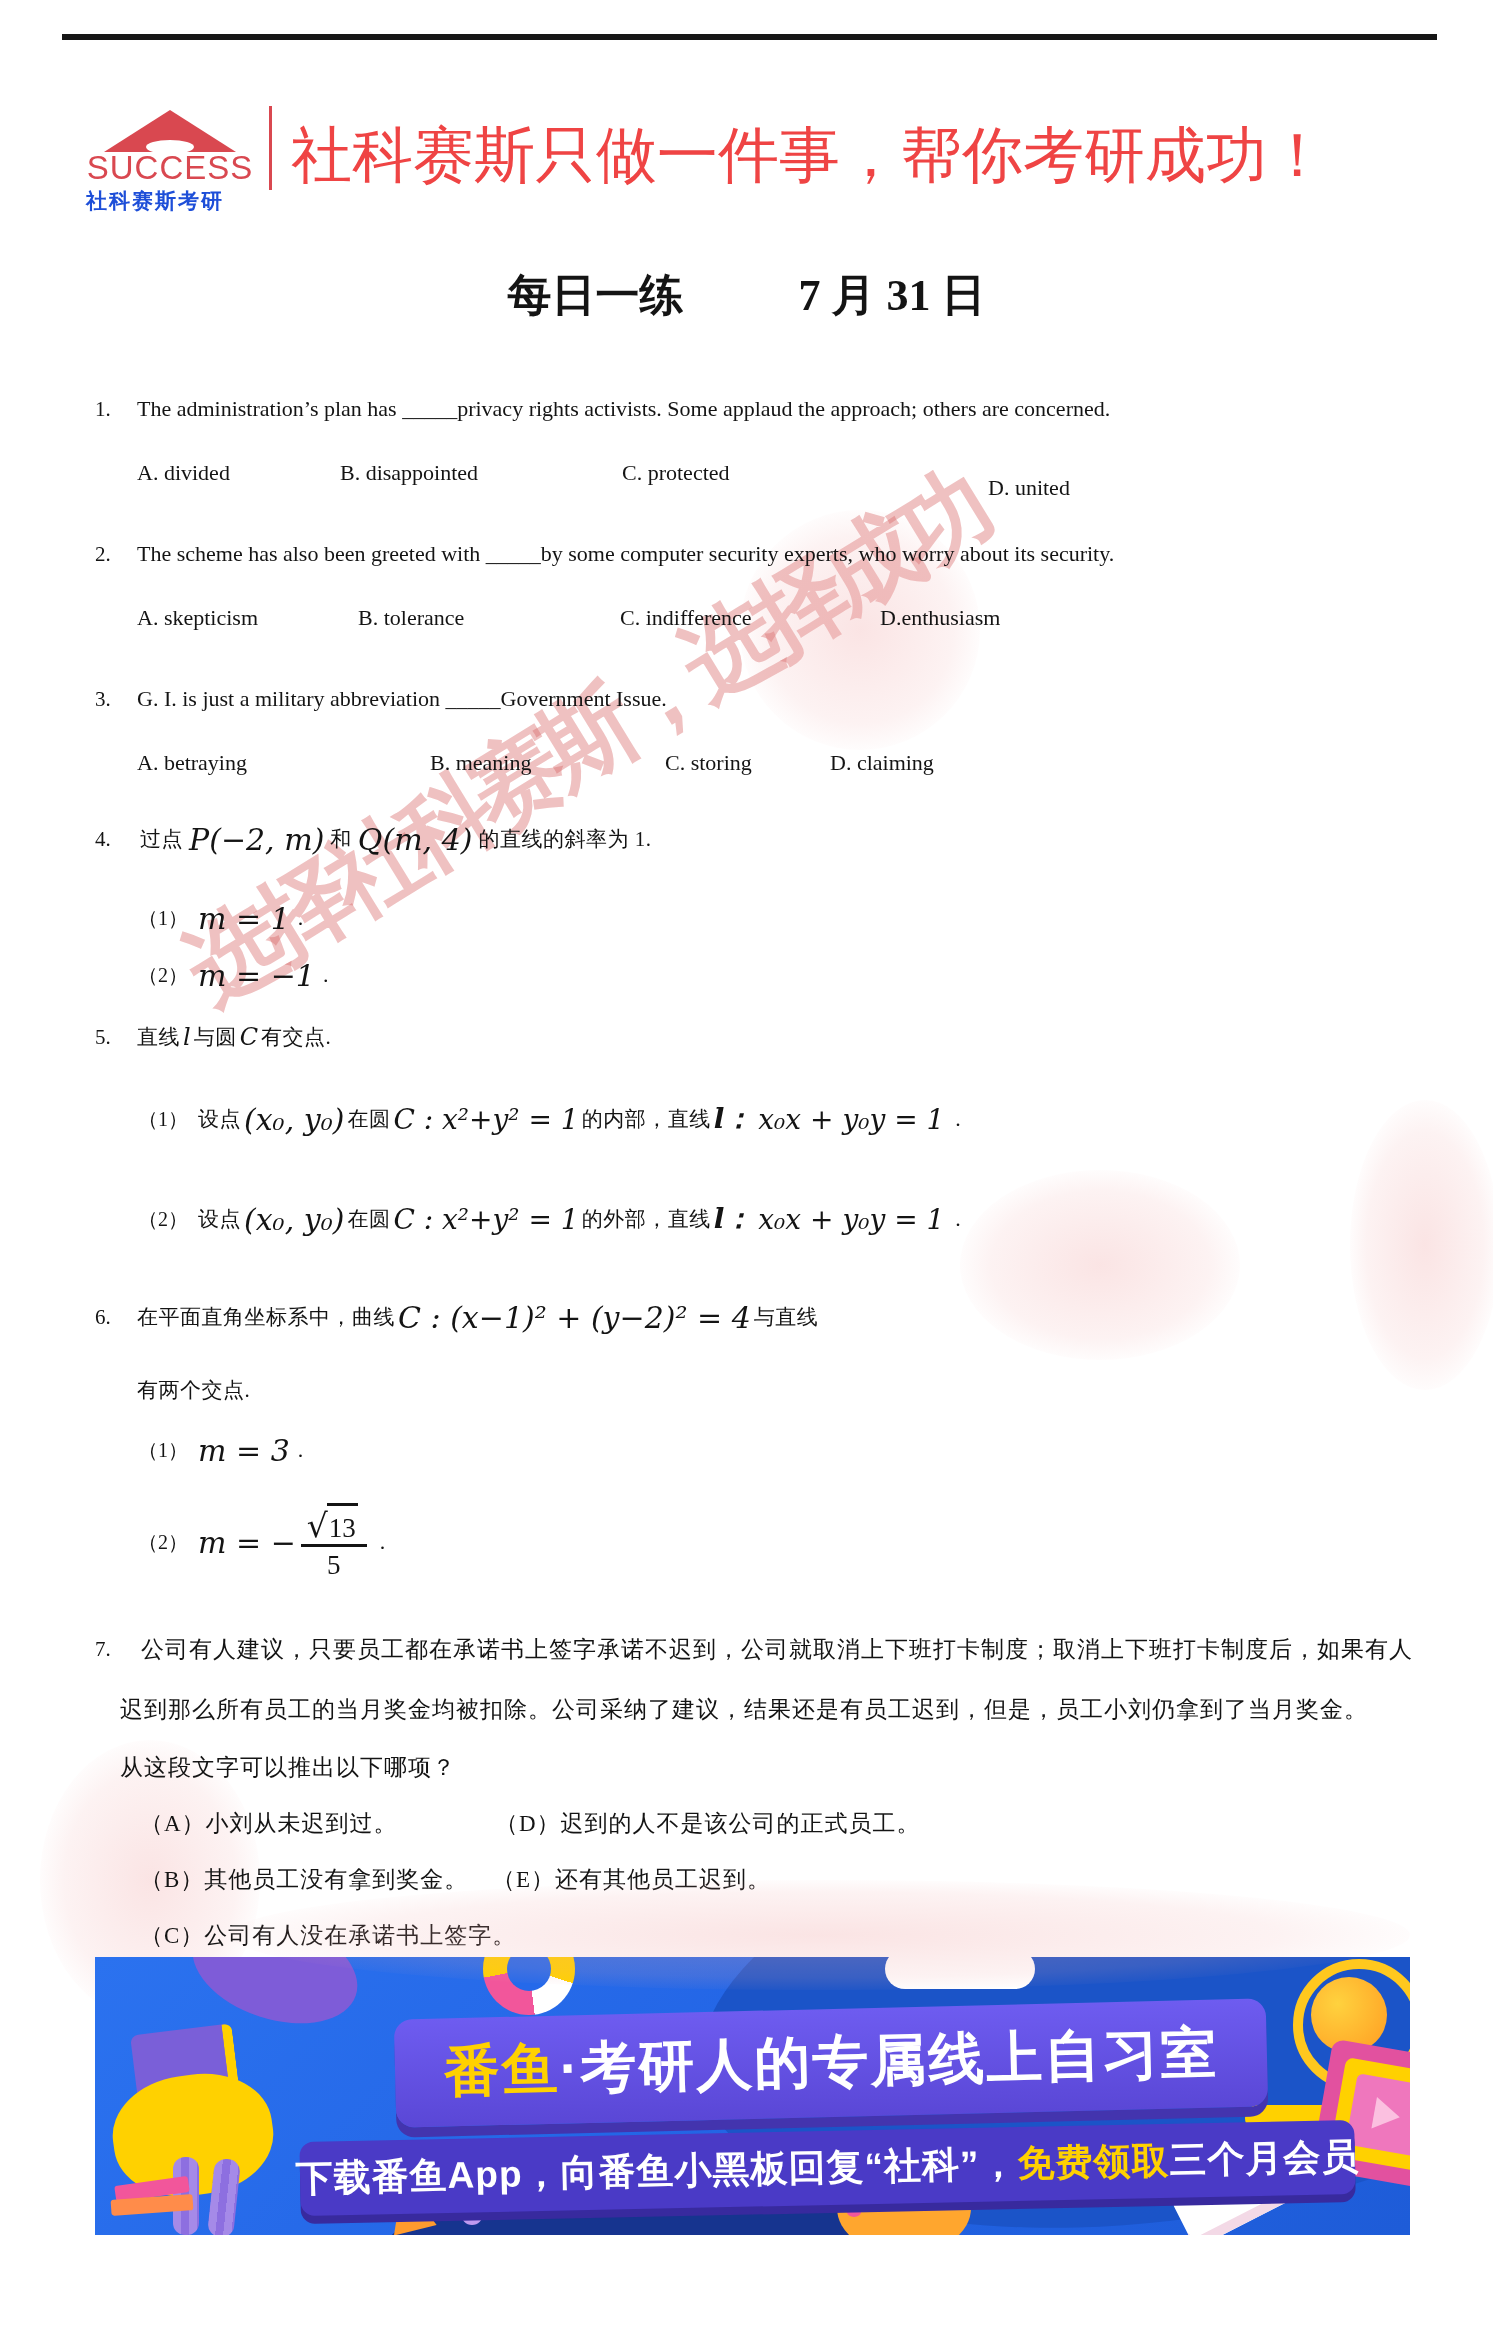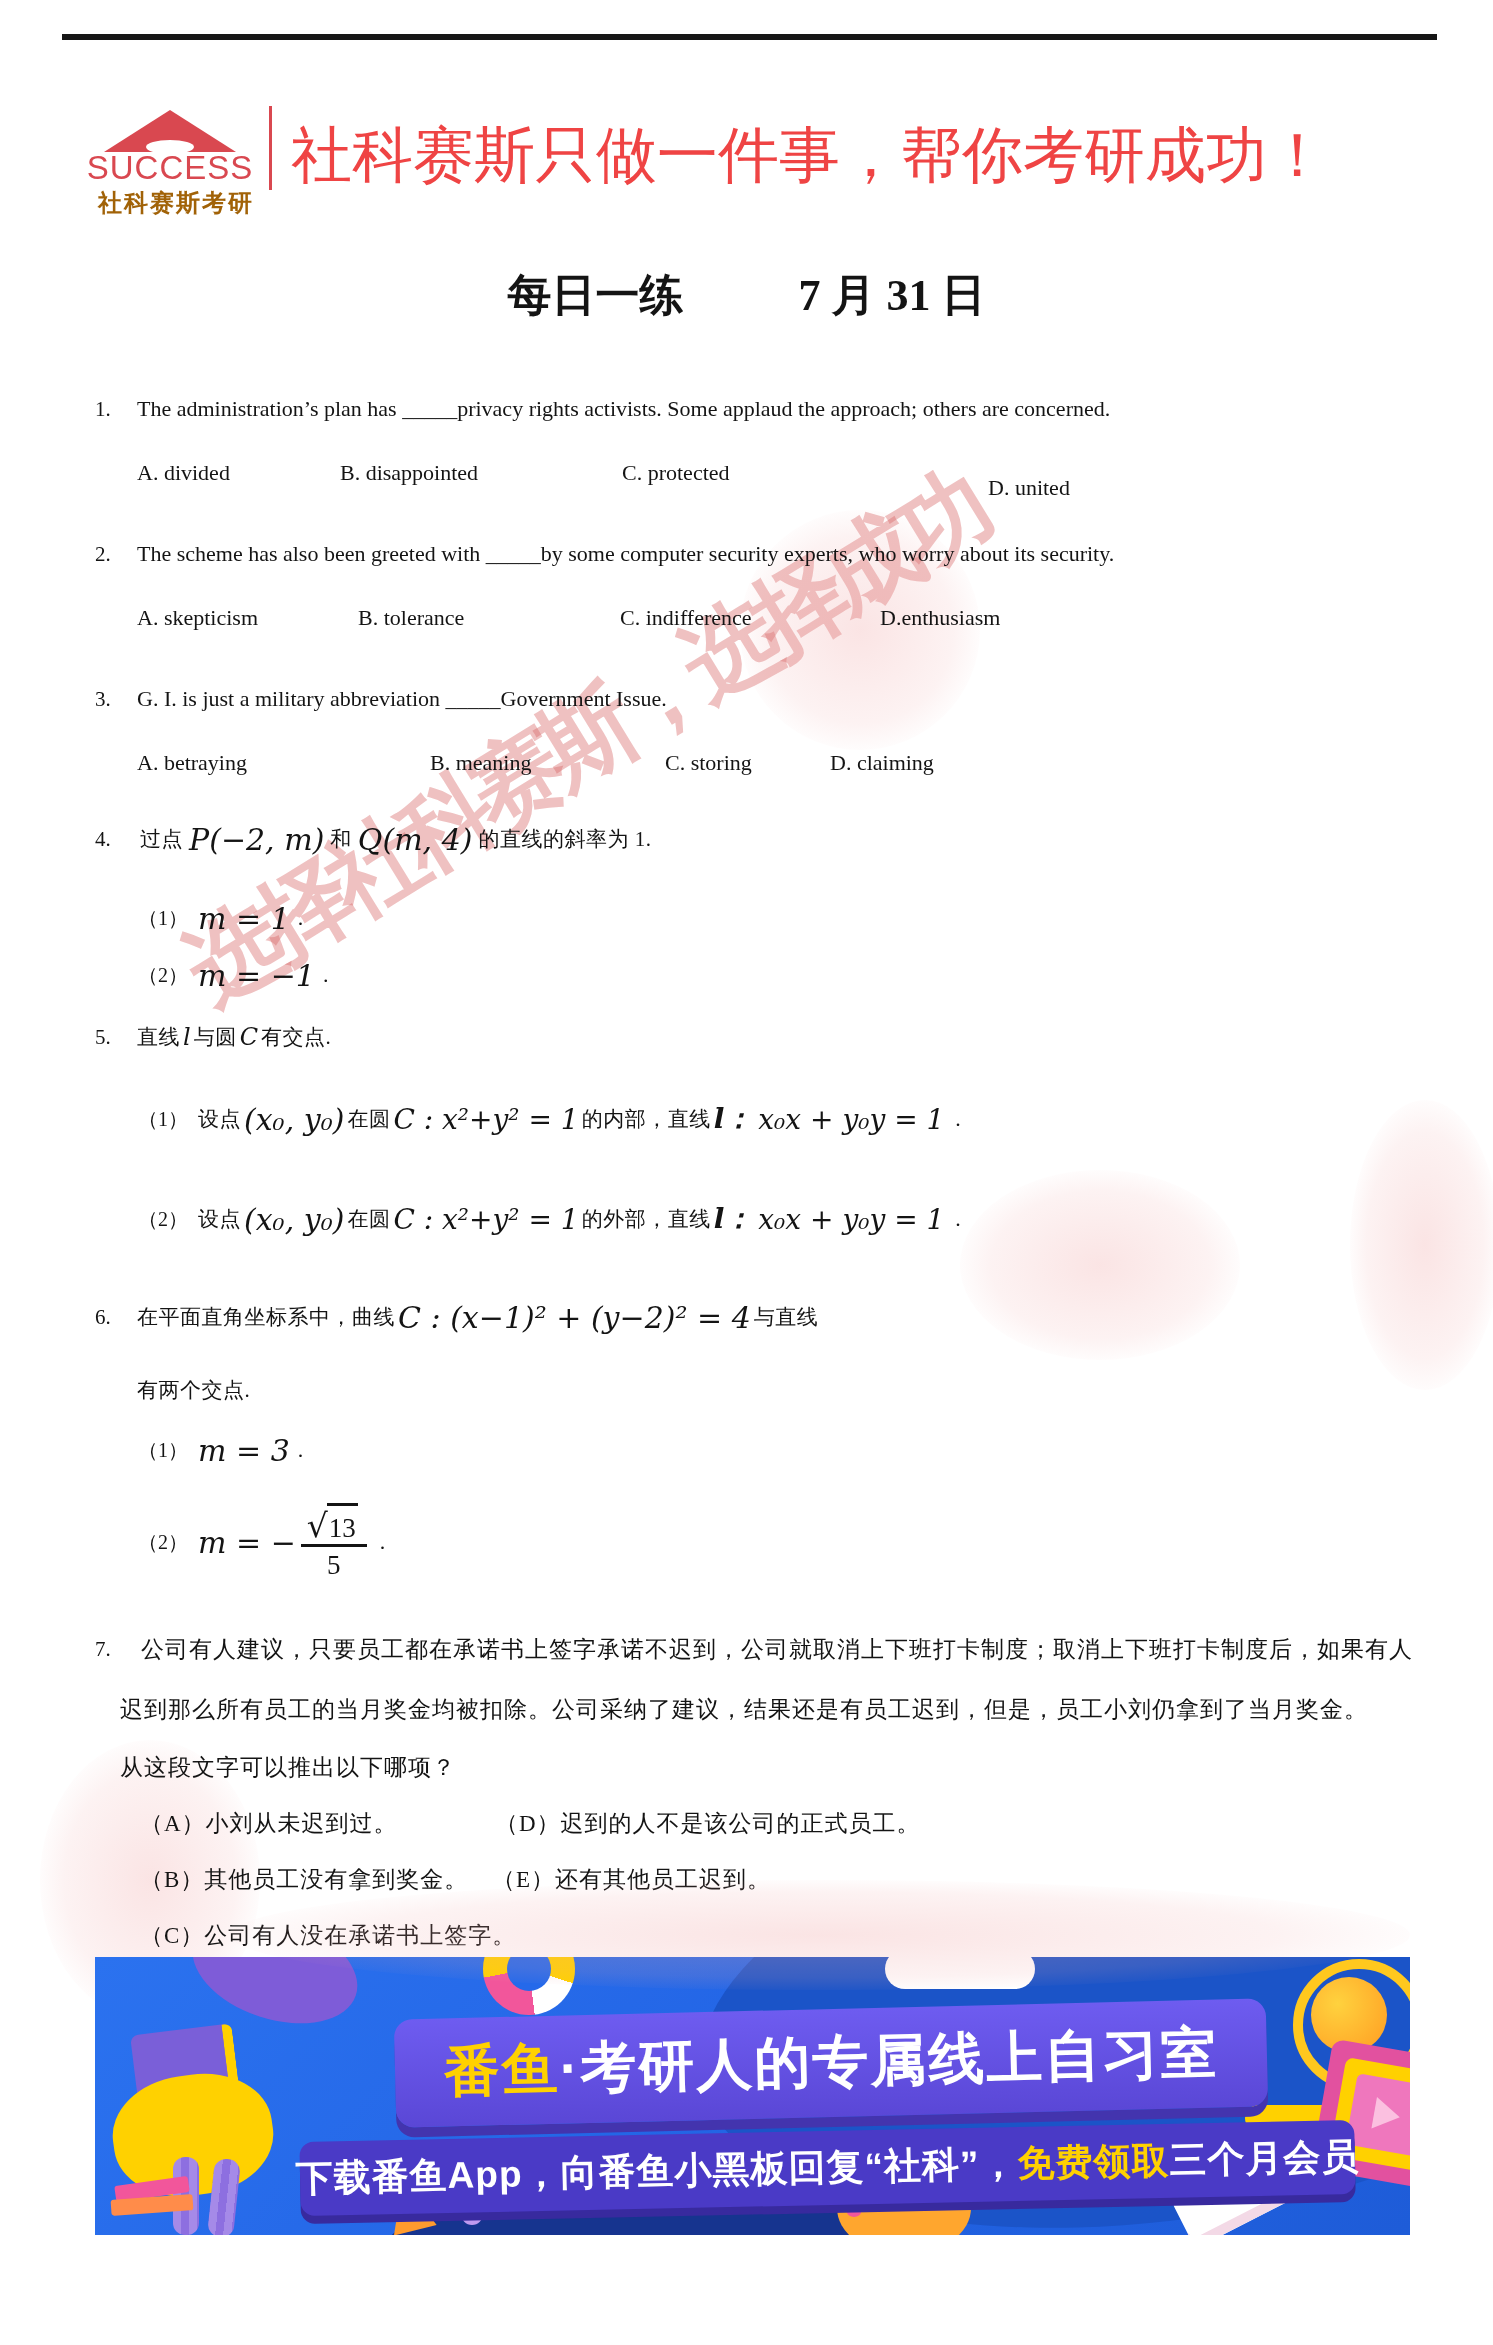--- a/index.html
+++ b/index.html
@@ -10,22 +10,22 @@
   .abs{position:absolute;}
   .z2{z-index:2;}
   
   .top-rule{left:62px;top:34px;width:1375px;height:6px;background:#161616;}
   .roof{left:104px;top:110px;width:0;height:0;
         border-left:66px solid transparent;border-right:66px solid transparent;
         border-bottom:42px solid #d94850;}
   .roof-notch{left:146px;top:140px;width:48px;height:14px;background:#ffffff;border-radius:50%;}
   .brand{left:86px;top:149px;width:168px;text-align:center;font-family:"Liberation Sans","DejaVu Sans",sans-serif;
          font-weight:normal;font-size:33px;color:#d94850;letter-spacing:1px;}
-  .brand-sub{left:86px;top:187px;width:168px;text-align:right;font-family:"Liberation Sans","DejaVu Sans",sans-serif;
-         font-weight:bold;font-size:24px;color:#a16207;letter-spacing:2px;}
+  .brand-sub{left:86px;top:187px;width:168px;text-align:left;font-family:"Liberation Sans","DejaVu Sans",sans-serif;
+         font-weight:bold;font-size:21px;color:#1d4ed8;letter-spacing:2px;}
   .brand-divider{left:269px;top:106px;width:3px;height:84px;background:#d94850;}
   .slogan{left:291px;top:108px;height:96px;display:flex;align-items:center;
           font-family:"Liberation Sans","DejaVu Sans",sans-serif;font-weight:400;font-size:61px;color:#ef4444;letter-spacing:0px;white-space:nowrap;}
   
   .title-row{left:0;top:266px;width:100%;text-align:center;font-size:44px;font-weight:600;white-space:nowrap;}
   .title-spacer{display:inline-block;width:115px;}
   
   .q-row{display:flex;align-items:center;white-space:nowrap;}
   .qnum{flex:0 0 42px;font-size:21px;}
   .en{font-size:22px;}

